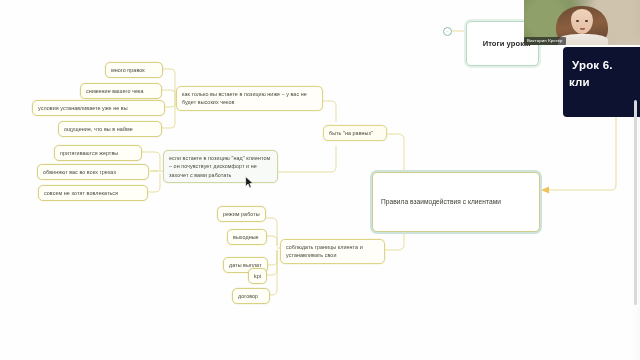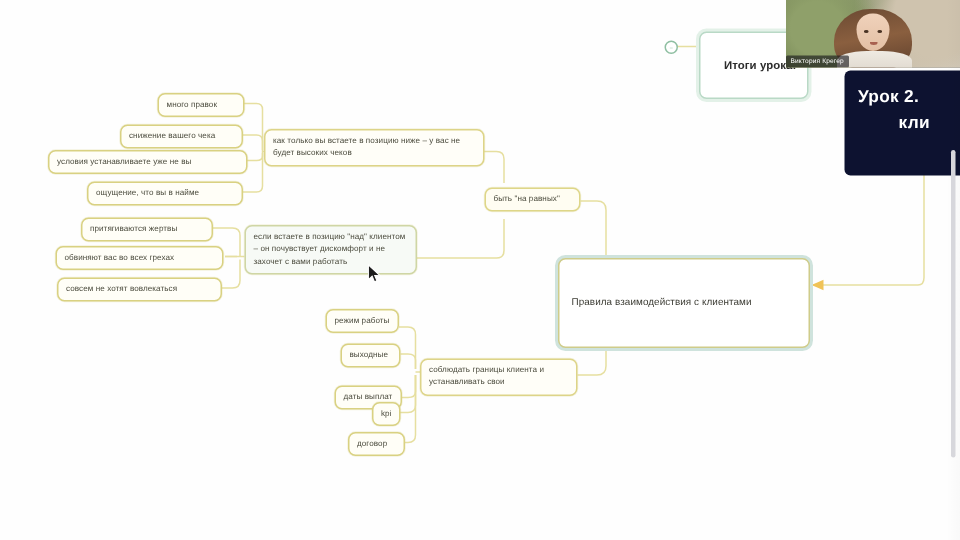--- a/index.html
+++ b/index.html
@@ -102,21 +102,21 @@
   
   #slide{
     position:absolute;left:563px;top:47px;width:77px;height:70px;
     background:#0d1230;border-radius:4px 0 0 4px;overflow:hidden;
   }
   .slide-t1{
     position:absolute;left:9px;top:12px;color:#ffffff;
     font-size:11.5px;font-weight:bold;letter-spacing:.2px;white-space:nowrap;
   }
   .slide-t2{
-    position:absolute;left:36px;top:29px;color:#ffffff;
+    position:absolute;left:6px;top:29px;color:#ffffff;
     font-size:11.5px;font-weight:bold;letter-spacing:.2px;white-space:nowrap;
   }
   
   #vscroll{
     position:absolute;right:3px;top:100px;width:3px;height:205px;
     background:#d7d7dc;border-radius:2px;
   }
   #vtrack{
     position:absolute;right:0px;top:0px;width:9px;height:360px;
     background:linear-gradient(90deg,rgba(0,0,0,0) 0%,rgba(0,0,0,.02) 100%);
@@ -223,21 +223,21 @@
         <div class="cam-eye l"></div>
         <div class="cam-eye r"></div>
         <div class="cam-mouth"></div>
       </div>
       <div class="cam-body"></div>
     </div>
     <div class="cam-name">Виктория Крегер</div>
   </div>
 
   <div id="slide">
-    <div class="slide-t1">Урок 2.</div>
+    <div class="slide-t1">Урок 6.</div>
     <div class="slide-t2">кли</div>
   </div>
 
   <div id="vtrack"></div>
   <div id="vscroll"></div>
 
   <svg id="cursor" viewBox="0 0 9 13" xmlns="http://www.w3.org/2000/svg">
     <path d="M0.6 0.6 L0.6 10.4 L3.1 8.1 L4.7 11.9 L6.3 11.2 L4.8 7.6 L8.1 7.5 Z" fill="#1c1c1c" stroke="#ffffff" stroke-width="0.7"></path>
   </svg>
 

